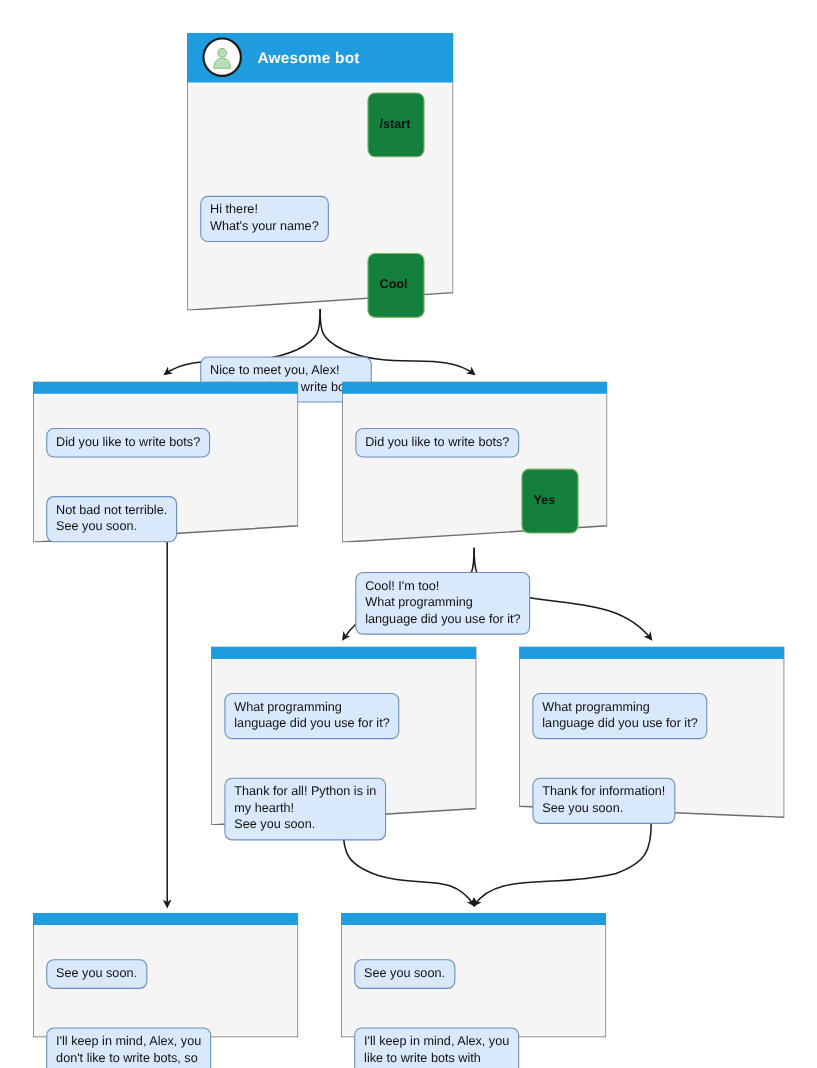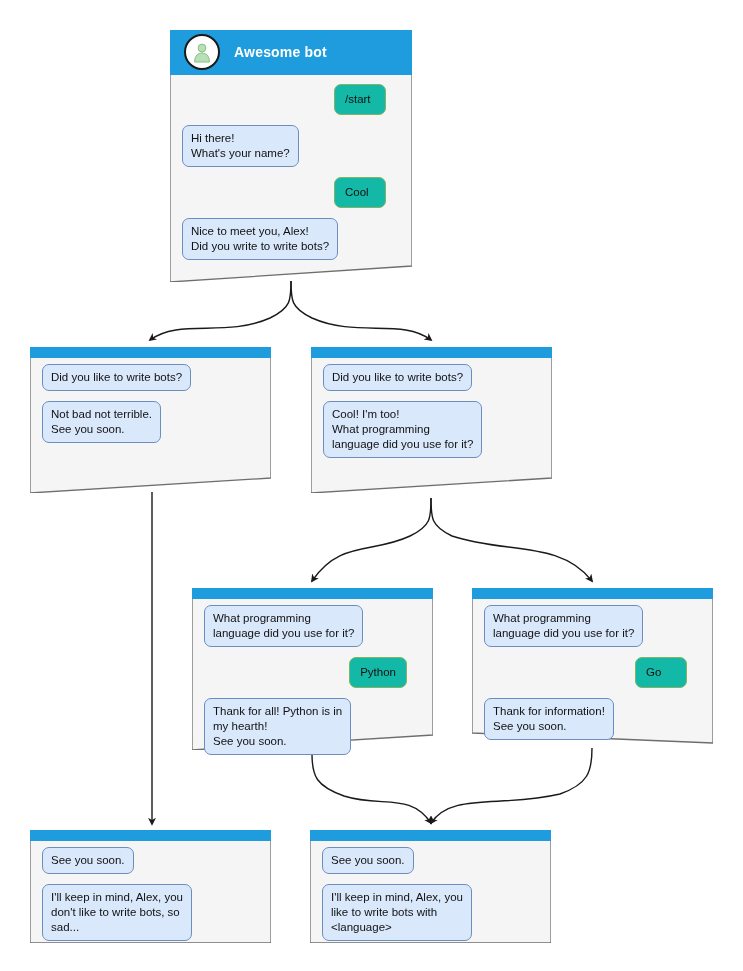--- a/index.html
+++ b/index.html
@@ -77,27 +77,29 @@
     border-radius:7px;
     border-width:1px;
     border-style:solid;
     max-width:165px;
     box-sizing:border-box;
     white-space:pre-line;
   }
   .bubble.bot{
     background:#dae8fc;
     border-color:#6c8ebf;
+    margin-top:25px;
   }
   .bubble.user{
-    background:#14b8a6;
+    background:#15803d;
     border-color:#82b366;
     min-width:52px;
     text-align:left;
-    padding:7px 10px;
+    padding:21px 10px;
+    font-weight:bold;
   }
   .row.right .bubble.user{margin-right:14px;}
 </style>
 </head>
 <body>
 
 <div id="canvas">
 
   <svg id="edges" viewBox="0 0 743 971">
     <defs>
@@ -178,20 +180,23 @@
     <svg class="shape" viewBox="0 0 241 146" preserveAspectRatio="none">
       <path d="M0,0 L241,0 L241,131 L0,146 Z" fill="#f5f5f5" stroke="#6e6e6e" stroke-width="1.3"></path>
       <path d="M0,0 L241,0 L241,11 L0,11 Z" fill="#1f9cdd" stroke="none"></path>
     </svg>
     <div class="inner">
       <div class="titlebar thin"></div>
       <div class="chatarea" style="padding-top:7px;">
         <div class="row left">
           <div class="bubble bot">Did you like to write bots?</div>
         </div>
+        <div class="row right">
+          <div class="bubble user">Yes</div>
+        </div>
         <div class="row left">
           <div class="bubble bot">Cool! I'm too!
 What programming
 language did you use for it?</div>
         </div>
       </div>
     </div>
   </div>
 
   <div class="node" style="left:192px;top:588px;width:241px;height:162px;">
@@ -199,23 +204,20 @@
       <path d="M0,0 L241,0 L241,147 L0,162 Z" fill="#f5f5f5" stroke="#6e6e6e" stroke-width="1.3"></path>
       <path d="M0,0 L241,0 L241,11 L0,11 Z" fill="#1f9cdd" stroke="none"></path>
     </svg>
     <div class="inner">
       <div class="titlebar thin"></div>
       <div class="chatarea" style="padding-top:7px;">
         <div class="row left">
           <div class="bubble bot">What programming
 language did you use for it?</div>
         </div>
-        <div class="row right">
-          <div class="bubble user">Python</div>
-        </div>
         <div class="row left">
           <div class="bubble bot">Thank for all! Python is in
 my hearth!
 See you soon.</div>
         </div>
       </div>
     </div>
   </div>
 
   <div class="node" style="left:472px;top:588px;width:241px;height:162px;">
@@ -223,23 +225,20 @@
       <path d="M0,0 L241,0 L241,155 L0,145 Z" fill="#f5f5f5" stroke="#6e6e6e" stroke-width="1.3"></path>
       <path d="M0,0 L241,0 L241,11 L0,11 Z" fill="#1f9cdd" stroke="none"></path>
     </svg>
     <div class="inner">
       <div class="titlebar thin"></div>
       <div class="chatarea" style="padding-top:7px;">
         <div class="row left">
           <div class="bubble bot">What programming
 language did you use for it?</div>
         </div>
-        <div class="row right">
-          <div class="bubble user">Go</div>
-        </div>
         <div class="row left">
           <div class="bubble bot">Thank for information!
 See you soon.</div>
         </div>
       </div>
     </div>
   </div>
 
   <div class="node" style="left:30px;top:830px;width:241px;height:113px;">
     <svg class="shape" viewBox="0 0 241 113" preserveAspectRatio="none">

